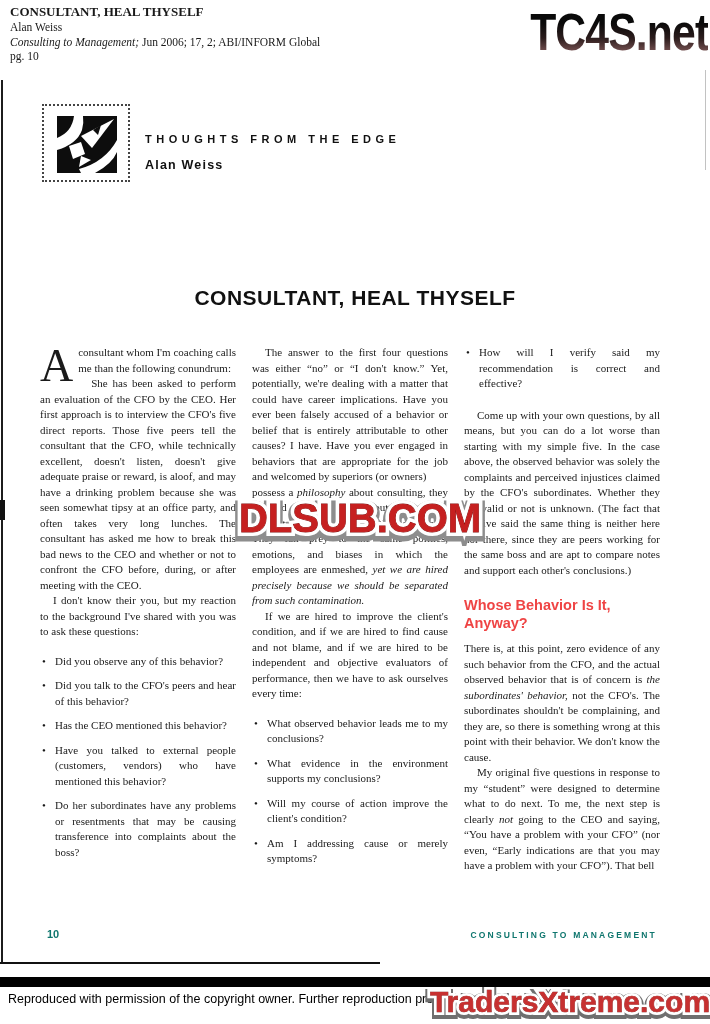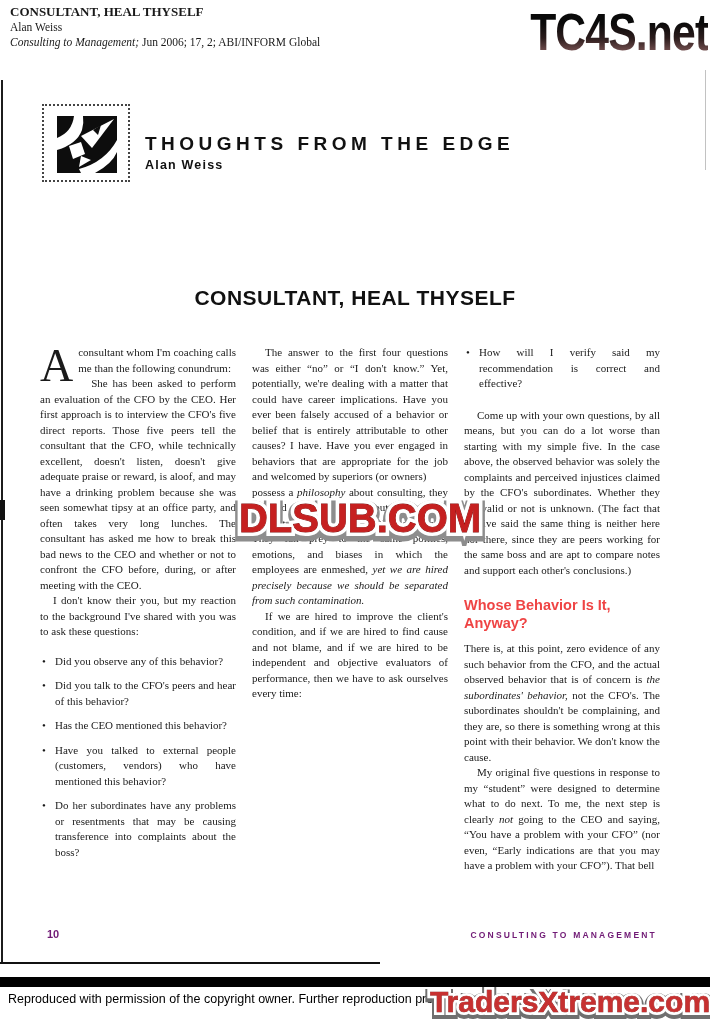--- a/index.html
+++ b/index.html
@@ -26,21 +26,21 @@
            -webkit-background-clip:text;background-clip:text;color:transparent;}
   .wm-dlsub{position:absolute;left:224px;top:488px;}
   .wm-traders{position:absolute;left:424px;top:982px;}
   .wm-svg text{font-family:"Liberation Sans",sans-serif;font-weight:bold;}
 
   
   .logo-box{position:absolute;left:42px;top:104px;width:88px;height:78px;
             border:2px dotted #444;box-sizing:border-box;}
   .logo-box svg{position:absolute;left:13px;top:10px;}
   .mast-title{position:absolute;left:145px;top:133px;font-family:"Liberation Sans",sans-serif;
-              font-weight:bold;font-size:19px;letter-spacing:4.5px;color:#111;}
+              font-weight:bold;font-size:11px;letter-spacing:4.5px;color:#111;}
   .mast-author{position:absolute;left:145px;top:158px;font-family:"Liberation Sans",sans-serif;
                font-weight:bold;font-size:12.5px;letter-spacing:1.2px;color:#111;}
 
   
   .article-title{position:absolute;left:0;top:286px;width:710px;text-align:center;
                  font-family:"Liberation Sans",sans-serif;font-weight:bold;font-size:21px;
                  letter-spacing:.5px;color:#111;}
   .columns{position:absolute;left:40px;top:345px;width:628px;display:flex;gap:16px;}
   .col{width:196px;font-size:11px;line-height:15.5px;}
   .col p{margin:0;text-align:justify;text-indent:13px;}
@@ -51,41 +51,42 @@
   .col ul{margin:14px 0 0;padding:0;list-style:none;}
   .col li{margin-bottom:9px;padding-left:15px;position:relative;text-align:justify;}
   .col li::before{content:"\2022";position:absolute;left:2px;top:0;}
   .subhead{font-family:"Liberation Sans",sans-serif;font-weight:bold;font-size:14.5px;
            line-height:18px;margin:18px 0 9px;text-align:left;color:#ef4444;}
   .p-after-head{margin-top:0;}
 
   
   .page-footer{position:absolute;left:47px;top:928px;width:610px;display:flex;
                justify-content:space-between;align-items:baseline;
-               font-family:"Liberation Sans",sans-serif;font-weight:bold;color:#701a75;}
+               font-family:"Liberation Sans",sans-serif;font-weight:bold;color:#0f766e;}
   .pgnum{font-size:11px;}
   .journal-name{font-size:8.5px;letter-spacing:2.2px;}
 
   
   .copyright{position:absolute;left:8px;top:992px;font-family:"Liberation Sans",sans-serif;
              font-size:12.5px;color:#000000;}
 </style>
 </head>
 <body>
 
 <div class="page">
 
   <div class="scan-left-line"></div>
   <div class="scan-blob"></div>
   <div class="scan-right-line"></div>
 
   <div class="citation">
     <div class="ct">CONSULTANT, HEAL THYSELF</div>
     <div>Alan Weiss</div>
     <div><span class="it">Consulting to Management;</span><span> Jun 2006; 17, 2; ABI/INFORM Global</span></div>
+    <div>pg. 10</div>
   </div>
 
   <div class="wm-tc4s">TC4S.net</div>
 
   <div class="logo-box">
     <svg width="60" height="57" viewBox="0 0 60 57">
       <rect width="60" height="57" fill="#0d0d0d"></rect>
       <path d="M17,0 Q15,16 0,22 L0,34 Q20,28 25,14 Q27,7 26,0 Z" fill="#fff"></path>
       <path d="M57,3 L24,20 L35,32 Z" fill="#fff"></path>
       <path d="M44,9 L36,14 L41,19 Z" fill="#0d0d0d"></path>
@@ -111,20 +112,26 @@
         <li>Has the CEO mentioned this behavior?</li>
         <li>Have you talked to external people (customers, vendors) who have mentioned this behavior?</li>
         <li>Do her subordinates have any problems or resentments that may be causing transference into complaints about the boss?</li>
       </ul>
     </div>
 
     <div class="col">
       <p>The answer to the first four questions was either “no” or “I don't know.” Yet, potentially, we're dealing with a matter that could have career implications. Have you ever been falsely accused of a behavior or belief that is entirely attributable to other causes? I have. Have you ever engaged in behaviors that are appropriate for the job and welcomed by superiors (or owners)</p>
       <p class="noind after-wm"><span>possess a </span><span class="it">philosophy</span><span> about consulting, they respond situationally, without context and without evidence, to issues they encounter. They fall prey to the same politics, emotions, and biases in which the employees are enmeshed, </span><span class="it">yet we are hired precisely because we should be separated from such contamination.</span></p>
       <p>If we are hired to improve the client's condition, and if we are hired to find cause and not blame, and if we are hired to be independent and objective evaluators of performance, then we have to ask ourselves every time:</p>
+      <ul>
+        <li>What observed behavior leads me to my conclusions?</li>
+        <li>What evidence in the environment supports my conclusions?</li>
+        <li>Will my course of action improve the client's condition?</li>
+        <li>Am I addressing cause or merely symptoms?</li>
+      </ul>
     </div>
 
     <div class="col">
       <ul style="margin-top:0">
         <li>How will I verify said my recommendation is correct and effective?</li>
       </ul>
       <p style="margin-top:16px">Come up with your own questions, by all means, but you can do a lot worse than starting with my simple five. In the case above, the observed behavior was solely the complaints and perceived injustices claimed by the CFO's subordinates. Whether they are valid or not is unknown. (The fact that all five said the same thing is neither here nor there, since they are peers working for the same boss and are apt to compare notes and support each other's conclusions.)</p>
       <div class="subhead">Whose Behavior Is It, Anyway?</div>
       <p class="noind p-after-head"><span>There is, at this point, zero evidence of any such behavior from the CFO, and the actual observed behavior that is of concern is </span><span class="it">the subordinates' behavior,</span><span> not the CFO's. The subordinates shouldn't be complaining, and they are, so there is something wrong at this point with their behavior. We don't know the cause.</span></p>
       <p><span>My original five questions in response to my “student” were designed to determine what to do next. To me, the next step is clearly </span><span class="it">not</span><span> going to the CEO and saying, “You have a problem with your CFO” (nor even, “Early indications are that you may have a problem with your CFO”). That bell</span></p>

